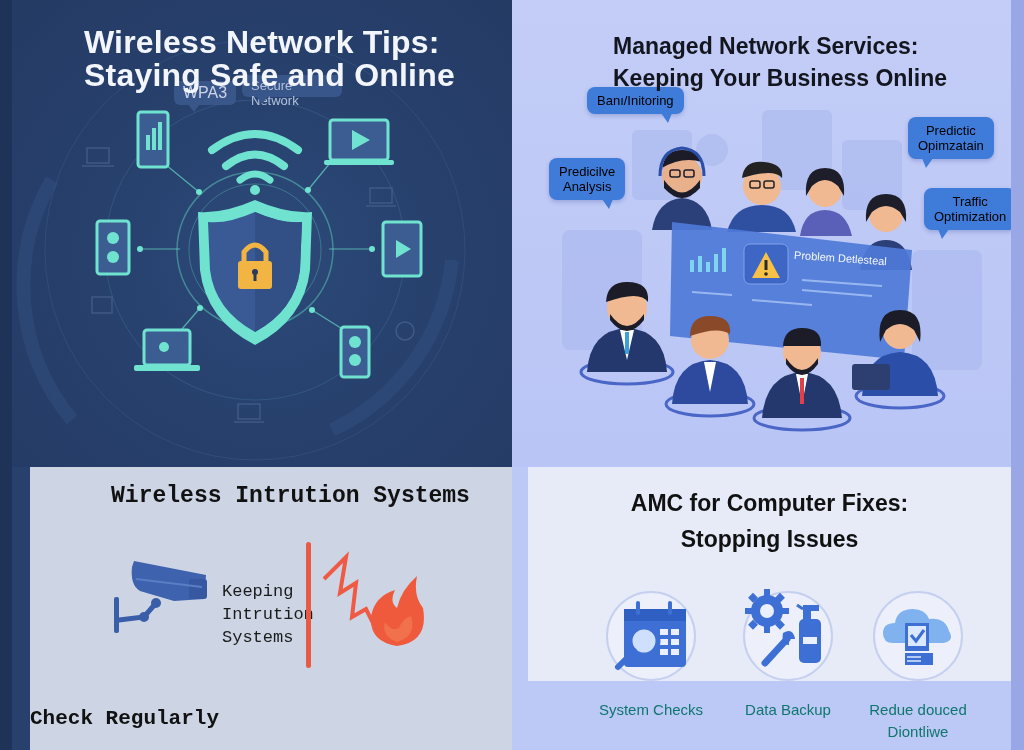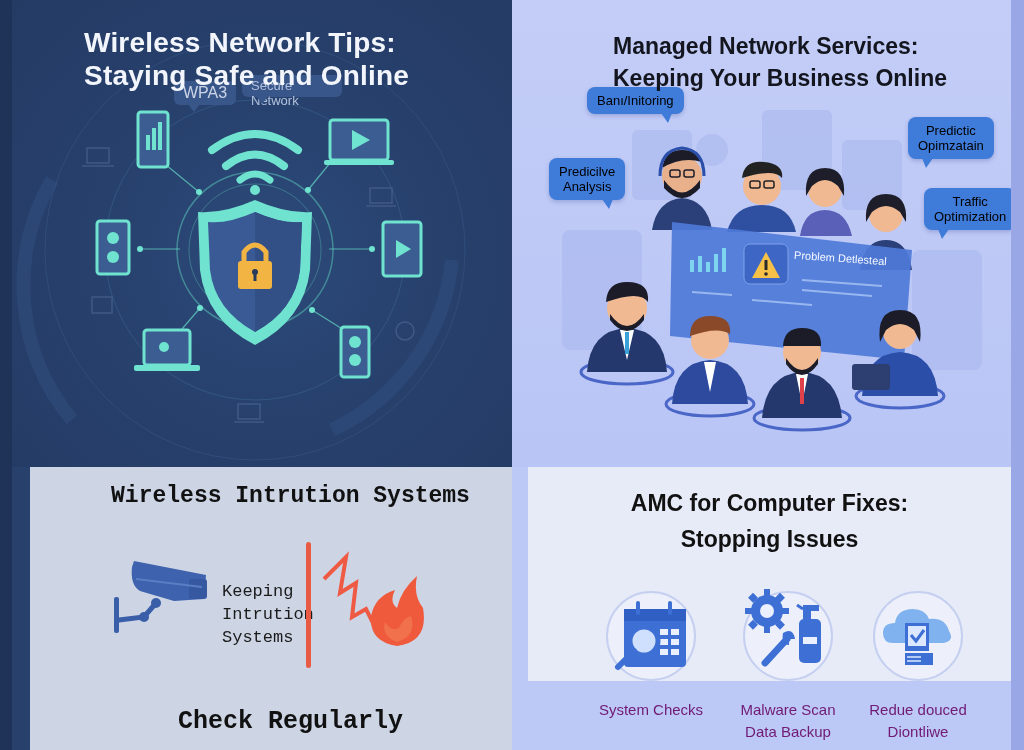--- a/index.html
+++ b/index.html
@@ -8,21 +8,21 @@
 
   
   .left-panel {
     position: absolute; left: 0; top: 0; width: 512px; height: 750px;
     background: linear-gradient(90deg, #1f3358 0, #1f3358 12px, #27406c 12px, #27406c 100%);
   }
   .left-hero { position: absolute; left: 12px; top: 0; width: 500px; height: 467px; overflow: hidden;
     background: radial-gradient(circle at 255px 255px, #2c4a7a 0, #27406c 180px, #243b64 100%); }
   .left-title {
     position: absolute; left: 84px; top: 26px; width: 400px;
-    color: #f2f5fb; font-weight: bold; font-size: 28px; line-height: 33px; letter-spacing: 0.2px;
+    color: #f2f5fb; font-weight: bold; font-size: 32px; line-height: 33px; letter-spacing: 0.2px;
     z-index: 5;
   }
   .left-title div { white-space: nowrap; }
 
   .bubble-dark {
     position: absolute; background: #3c5a8f; color: #e7eefc; font-size: 16px;
     border-radius: 6px; padding: 3px 9px; opacity: 0.85;
   }
   .bubble-dark::after {
     content: ""; position: absolute; bottom: -7px; left: 14px;
@@ -39,22 +39,22 @@
     font-family: Liberation Mono, monospace;
   }
   .left-card-title {
     position: absolute; left: 0; width: 100%; top: 16px; text-align: center;
     color: #111; font-weight: bold; font-size: 23px;
   }
   .wis-label {
     position: absolute; left: 192px; top: 113px; color: #1b1b1b; font-size: 17px; line-height: 23px;
   }
   .check-label {
-    position: absolute; left: 0; width: 100%; top: 240px; text-align: center;
-    color: #111; font-weight: bold; font-size: 25px;
+    position: absolute; left: 0; width: 100%; top: 240px; 
+    color: #111; font-weight: bold; font-size: 21px;
   }
 
   
   .right-panel {
     position: absolute; left: 512px; top: 0; width: 512px; height: 750px;
     background: #bcc8f5;
   }
   .right-edge { position: absolute; right: 0; top: 0; width: 13px; height: 750px; background: #9aa7e6; }
   .right-hero { position: absolute; left: 0; top: 0; width: 499px; height: 467px;
     background: linear-gradient(180deg, #c3cdf7 0%, #b9c5f5 100%); overflow: hidden; }
@@ -89,21 +89,21 @@
   }
   .right-card-title {
     position: absolute; left: 0; width: 100%; top: 18px; text-align: center;
     color: #111; font-weight: bold; font-size: 23px; line-height: 36px;
   }
   .svc { position: absolute; top: 124px; width: 140px; text-align: center; }
   .svc .circle {
     width: 90px; height: 90px; margin: 0 auto; border-radius: 50%;
     border: 2px solid #c5d0f0; background: rgba(255,255,255,0.25); position: relative;
   }
-  .svc .lbl { margin-top: 18px; color: #701a75; font-size: 15px; line-height: 22px; }
+  .svc .lbl { margin-top: 18px; color: #0f766e; font-size: 15px; line-height: 22px; }
   .svc1 { left: 53px; }
   .svc2 { left: 190px; }
   .svc3 { left: 320px; }
 </style>
 </head>
 <body>
 
 <div class="left-panel">
   <div class="left-hero"></div>
 
@@ -404,21 +404,20 @@
           <circle cx="32" cy="30" r="7" fill="#eaf0ff"></circle>
           <path d="M 30 82 L 52 58" stroke="#3d6fd4" stroke-width="7" stroke-linecap="round"></path>
           <path d="M 48 52 Q 58 46 60 58 L 54 58 L 54 64 Q 46 64 48 52 Z" fill="#3d6fd4"></path>
           <rect x="64" y="38" width="22" height="44" rx="5" fill="#3d6fd4"></rect>
           <rect x="68" y="56" width="14" height="7" fill="#eaf0ff"></rect>
           <path d="M 68 38 L 68 24 L 84 24 L 84 30 L 76 30 L 76 38 Z" fill="#3d6fd4"></path>
           <path d="M 62 24 L 68 28" stroke="#3d6fd4" stroke-width="3"></path>
         </svg>
       </div>
       <div class="lbl">
-        <div>Malware Scan</div>
         <div>Data Backup</div>
       </div>
     </div>
 
     <div class="svc svc3">
       <div class="circle">
         <svg width="86" height="86" viewBox="0 0 86 86" style="position:absolute;left:0;top:0;">
           <path d="M 18 50 Q 8 50 8 40 Q 8 30 20 30 Q 22 16 38 16 Q 50 16 54 26 Q 70 24 74 38 Q 80 48 68 50 Z" fill="#7fb2ee"></path>
           <rect x="30" y="30" width="24" height="28" fill="#3d6fd4"></rect>
           <rect x="33" y="33" width="18" height="20" fill="#dbe8ff"></rect>

